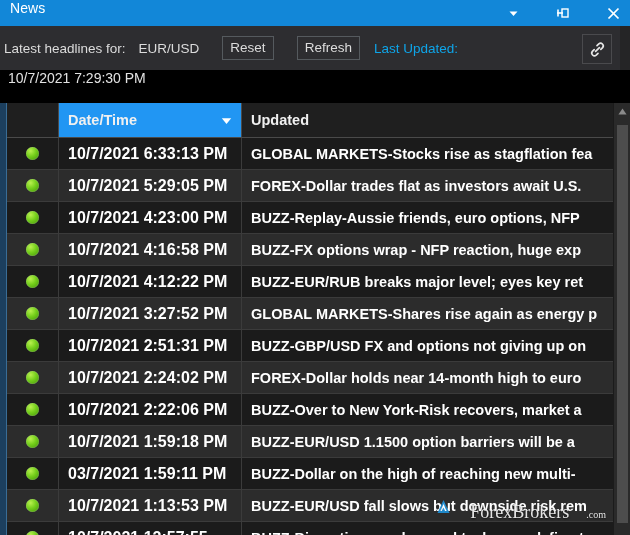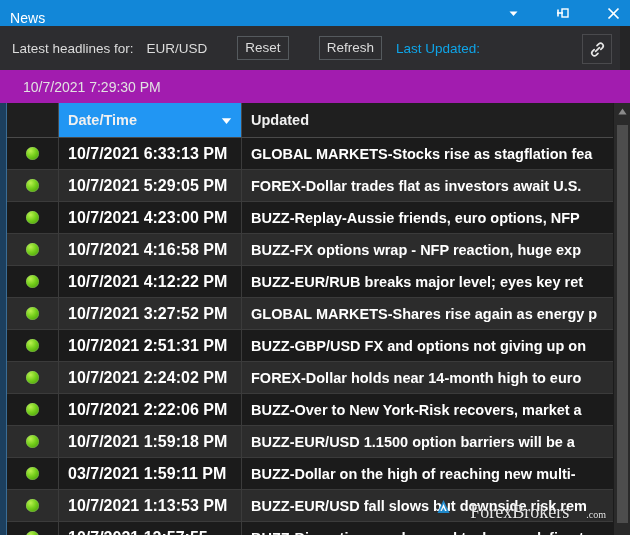--- a/index.html
+++ b/index.html
@@ -23,21 +23,21 @@
   }
 
   
   .titlebar {
     position: absolute;
     left: 0; top: 0;
     width: 630px;
     height: 26px;
     background: #1287d8;
     display: flex;
-    align-items: flex-end;
+    align-items: flex-start;
     gap: 28px;
   }
   .titlebar-title {
     color: #ffffff;
     font-size: 14px;
     padding-left: 10px;
     letter-spacing: .1px;
     white-space: nowrap;
   }
   .titlebar-grip {
@@ -63,36 +63,36 @@
 
   
   .toolbar {
     position: absolute;
     left: 0; top: 26px;
     width: 620px;
     height: 44px;
     background: #2d2d30;
     display: flex;
     align-items: center;
-    padding-left: 12px;
+    padding-left: 4px;
     box-sizing: border-box;
   }
   .tool-label {
     color: #dcdcdc;
     font-size: 13.5px;
     white-space: nowrap;
   }
   .tool-symbol {
     color: #dcdcdc;
     font-size: 13.5px;
     margin-left: 13px;
     white-space: nowrap;
   }
   .tool-button {
-    margin-left: 30px;
+    margin-left: 23px;
     padding: 3px 7px 4px 7px;
     border: 1px solid #555a5e;
     background: transparent;
     color: #dcdcdc;
     font-size: 13.5px;
     font-family: "Liberation Sans", sans-serif;
     line-height: 1.15;
     cursor: pointer;
     white-space: nowrap;
   }
@@ -114,24 +114,24 @@
     justify-content: center;
     cursor: pointer;
   }
 
   
   .timestamp-row {
     position: absolute;
     left: 0; top: 70px;
     width: 630px;
     height: 33px;
-    background: #a21caf;
-    display: flex;
-    align-items: center;
-    padding-left: 23px;
+    background: #000000;
+    display: flex;
+    align-items: flex-start;
+    padding-left: 8px;
     box-sizing: border-box;
   }
   .timestamp-row .ts {
     color: #e2e2e2;
     font-size: 14px;
     white-space: nowrap;
   }
 
   
   .grid {

